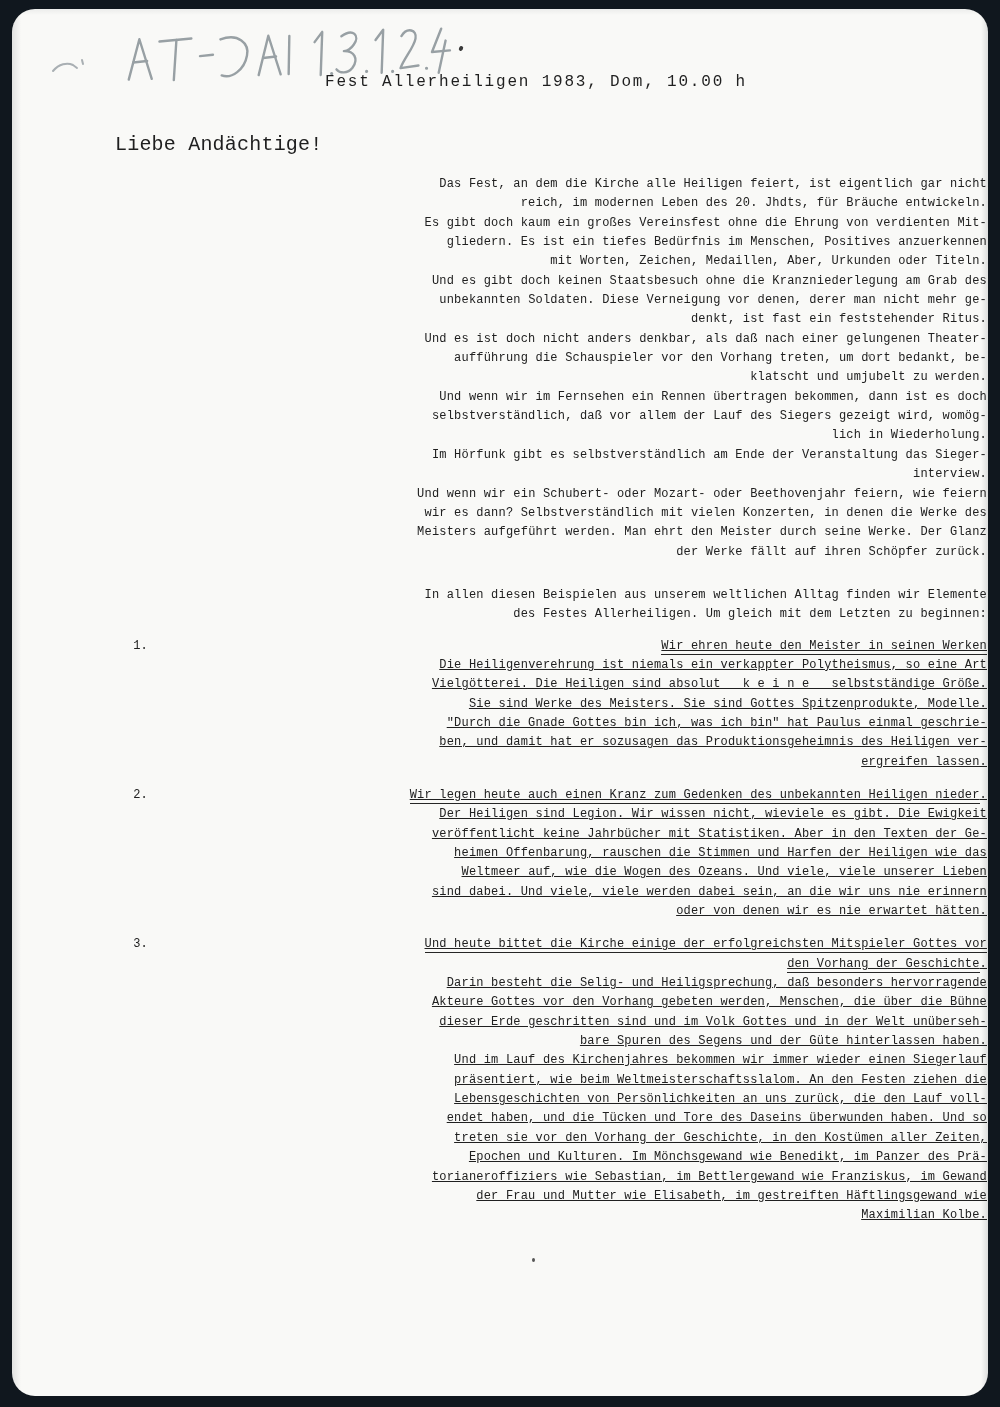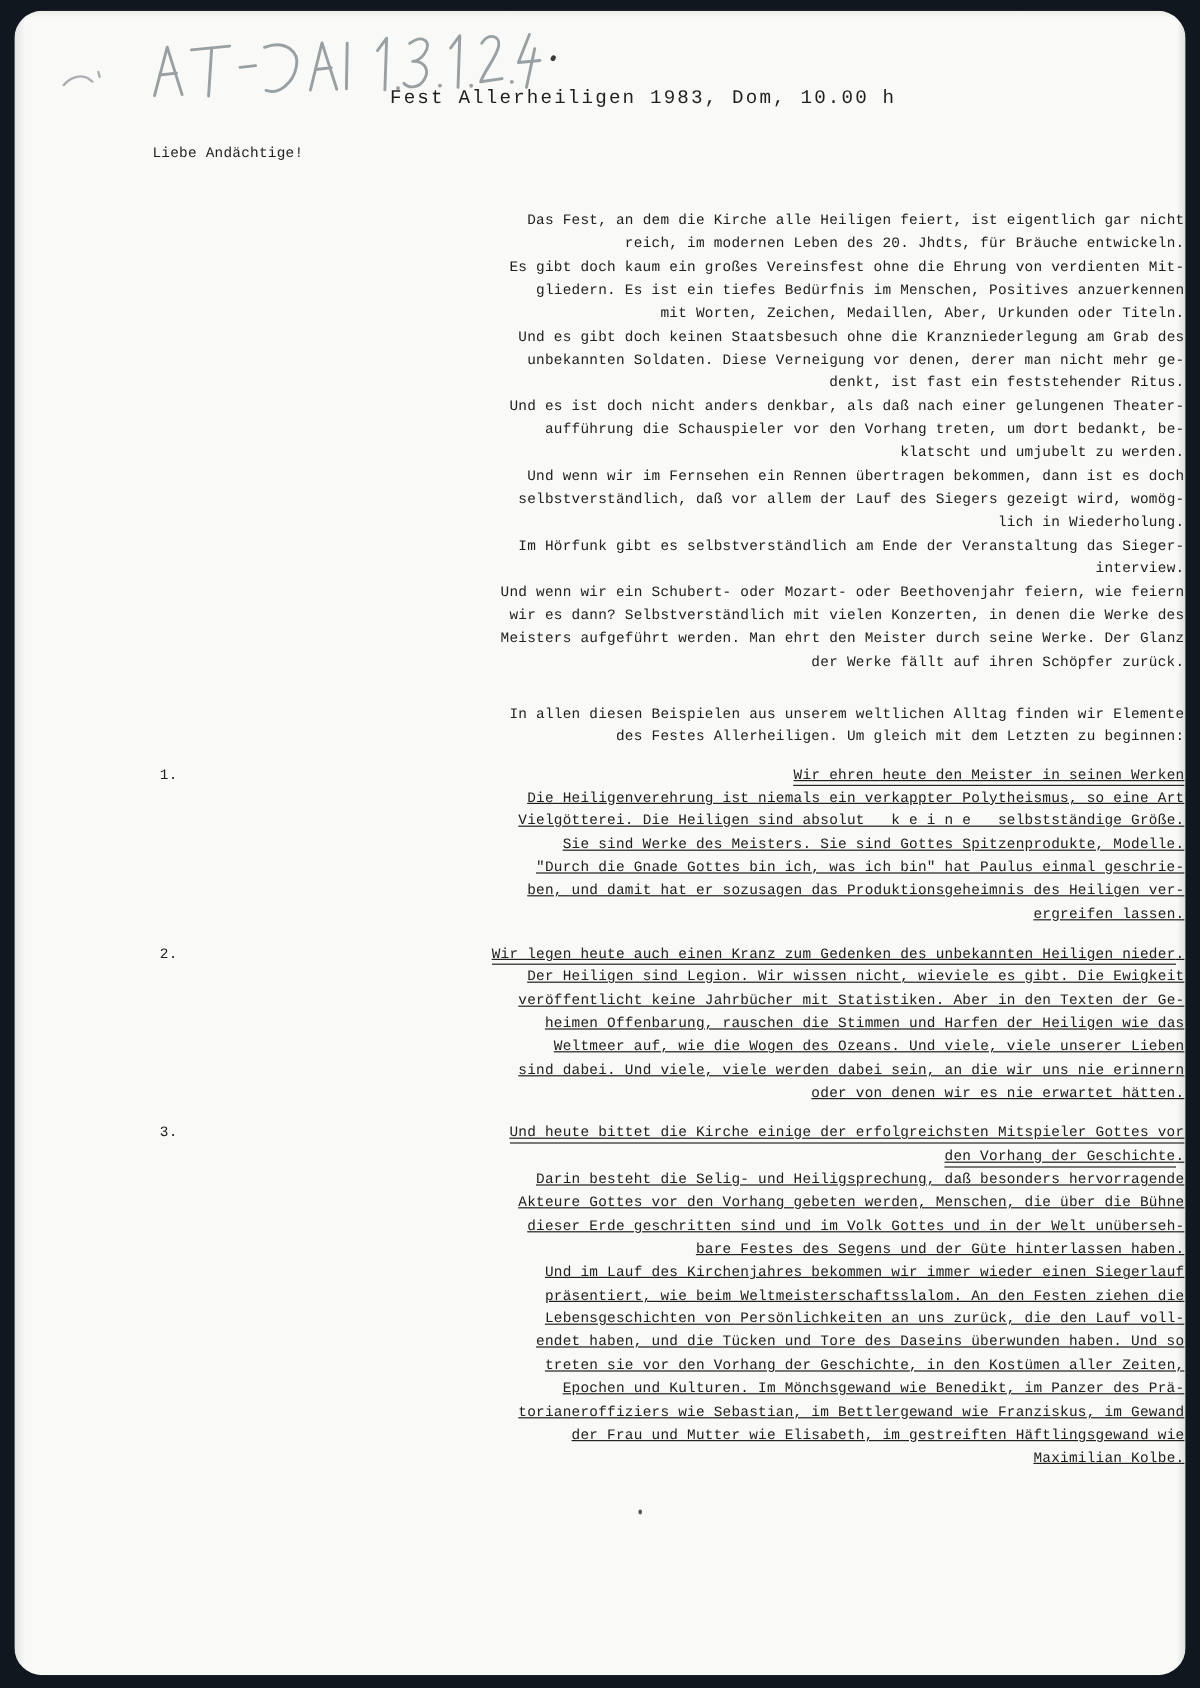--- a/index.html
+++ b/index.html
@@ -24,24 +24,23 @@
     position:absolute; left:108px; top:17px;
     transform:rotate(-2deg);
   }
   .pencil-svg { position:absolute; left:38px; top:46px; }
   .doc-title {
     position:absolute; left:313px; top:64px;
     font-size:16px; letter-spacing:1.8px; color:#1f1f1f;
     white-space:pre;
   }
   .salutation {
-    position:absolute; left:103px; top:112px;
-    font-size:12px; letter-spacing:0.2px; color:#1f1f1f;
+    position:absolute; left:103px; top:124px;
+    font-size:20px; letter-spacing:0.2px; color:#1f1f1f;
     white-space:pre;
-    margin-left:12px;
   }
   .body-text {
     position:absolute; left:103px; top:166px; width:872px;
     font-size:12px; letter-spacing:0.2px; color:#202020;text-align:right;
   }
   .line {
     white-space:pre;
     height:19.35px; line-height:19.35px;
   }
   .transition { margin-top:24px; }
@@ -150,21 +149,21 @@
           </div>
         </div>
         <div class="item gap-b">
           <div class="item-number">3.</div>
           <div class="item-body">
             <div class="line heading"><span class="u">Und heute bittet die Kirche einige der erfolgreichsten Mitspieler Gottes vor</span></div>
             <div class="line heading"><span class="u">den Vorhang der Geschichte</span><span>.</span></div>
             <div class="line">Darin besteht die Selig- und Heiligsprechung, daß besonders hervorragende</div>
             <div class="line">Akteure Gottes vor den Vorhang gebeten werden, Menschen, die über die Bühne</div>
             <div class="line">dieser Erde geschritten sind und im Volk Gottes und in der Welt unüberseh-</div>
-            <div class="line">bare Festes des Segens und der Güte hinterlassen haben.</div>
+            <div class="line">bare Spuren des Segens und der Güte hinterlassen haben.</div>
             <div class="line">Und im Lauf des Kirchenjahres bekommen wir immer wieder einen Siegerlauf</div>
             <div class="line">präsentiert, wie beim Weltmeisterschaftsslalom. An den Festen ziehen die</div>
             <div class="line">Lebensgeschichten von Persönlichkeiten an uns zurück, die den Lauf voll-</div>
             <div class="line">endet haben, und die Tücken und Tore des Daseins überwunden haben. Und so</div>
             <div class="line">treten sie vor den Vorhang der Geschichte, in den Kostümen aller Zeiten,</div>
             <div class="line">Epochen und Kulturen. Im Mönchsgewand wie Benedikt, im Panzer des Prä-</div>
             <div class="line">torianeroffiziers wie Sebastian, im Bettlergewand wie Franziskus, im Gewand</div>
             <div class="line">der Frau und Mutter wie Elisabeth, im gestreiften Häftlingsgewand wie</div>
             <div class="line">Maximilian Kolbe.</div>
           </div>

